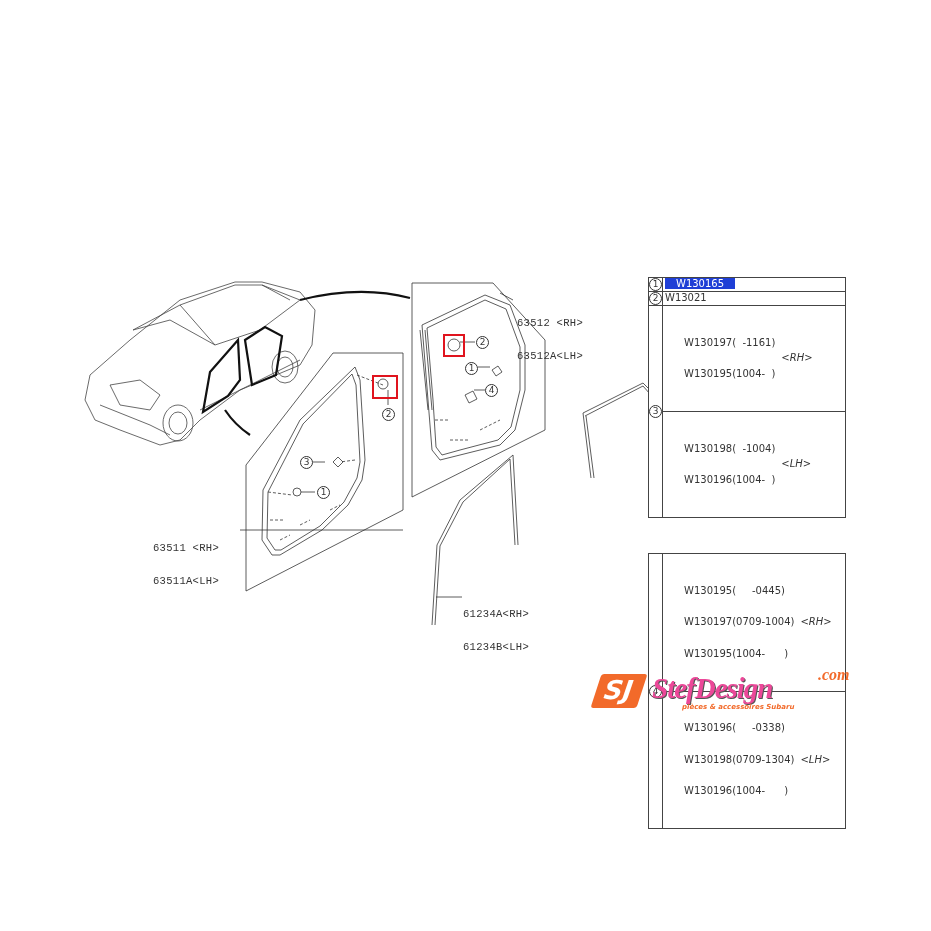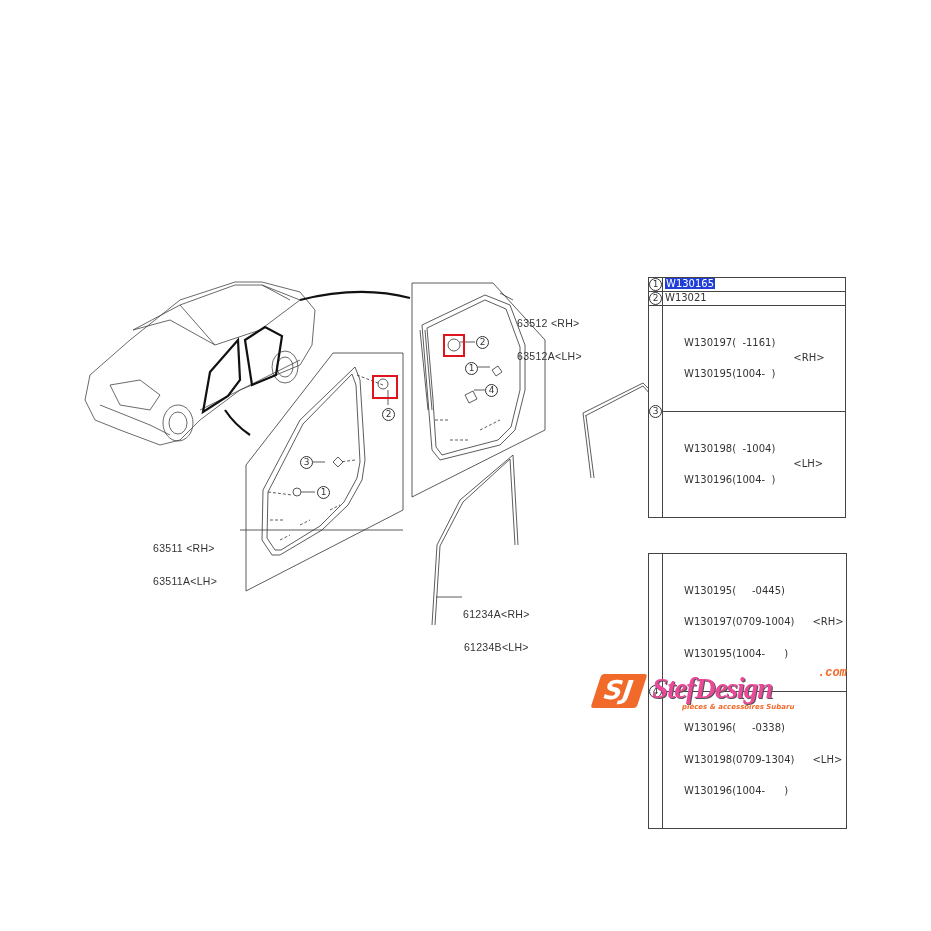--- a/index.html
+++ b/index.html
@@ -1,39 +1,39 @@
 <!DOCTYPE html>
 <html><head>
 <meta charset="utf-8">
 <style>
   html, body { margin:0; padding:0; background:#ffffff; }
   body { width:931px; height:931px; position:relative; overflow:hidden;
          font-family:"DejaVu Sans Mono", monospace; color:#222; }
   svg.diagram { position:absolute; left:0; top:0; }
-  .lbl { position:absolute; font-family:Liberation Sans, sans-serif; font-size:10.5px;
+  .lbl { position:absolute; font-family:Liberation Mono, monospace; font-size:10.5px;
          line-height:11px; color:#333; letter-spacing:0.3px; white-space:pre; }
   .ref-table { position:absolute; border-collapse:collapse; background:#fff;
                font-family:"DejaVu Sans", sans-serif; font-size:10px; color:#333; }
   .ref-table td { border:1px solid #444; padding:0 2px; line-height:10.5px; vertical-align:middle; white-space:pre; }
   .ref-table td.num { width:12px; text-align:center; padding:0; }
   .circ { display:inline-block; width:11px; height:11px; border:1px solid #333; border-radius:50%;
           font-size:9px; line-height:11px; text-align:center; }
-  .hl { background:#1f3fd6; color:#fff; padding:0 1px; }
-  .side { display:inline-block; vertical-align:middle; margin-left:18px; }
+  .hl { background:#1f3fd6; color:#fff; padding:0 11px; }
+  .side { display:inline-block; vertical-align:middle; margin-left:6px;font-style:italic; }
   .codes { display:inline-block; vertical-align:middle; }
   .logo { position:absolute; left:596px; top:670px; width:260px; height:46px; }
   .logo-mark { position:absolute; left:0; top:4px; width:46px; height:34px; background:#f26a2a;
                transform:skewX(-18deg); border-radius:3px; }
   .logo-mark span { position:absolute; left:8px; top:1px; font-family:"DejaVu Sans", sans-serif;
                     font-weight:bold; font-style:italic; font-size:26px; color:#fff; transform:skewX(10deg); }
   .logo-name { position:absolute; left:56px; top:2px; font-family:Liberation Serif, serif;
                font-weight:bold; font-style:italic; font-size:29px; color:#ec4899; letter-spacing:-1px;
                text-shadow:1px 1px 0 #555; }
-  .logo-com { position:absolute; left:222px; top:-4px; font-family:Liberation Mono, monospace;
-              font-weight:bold; font-style:italic; font-size:12px; color:#f26a2a; }
+  .logo-com { position:absolute; left:222px; top:-4px; font-family:Liberation Serif, serif;
+              font-weight:bold; font-style:italic; font-size:16px; color:#f26a2a; }
   .logo-tag { position:absolute; left:60px; top:33px; font-family:"DejaVu Sans", sans-serif;
               font-style:italic; font-weight:bold; font-size:7px; color:#f26a2a;padding-left:26px; }
   .callout { position:absolute; width:11px; height:11px; border:1px solid #333; border-radius:50%;
              font-family:"DejaVu Sans", sans-serif; font-size:9px; line-height:11px; text-align:center; background:#fff; color:#333; }
   .hl-box { position:absolute; border:2px solid #e0141e; }
 </style>
 </head>
 <body>
 
 <svg class="diagram" width="931" height="931" viewBox="0 0 931 931">

